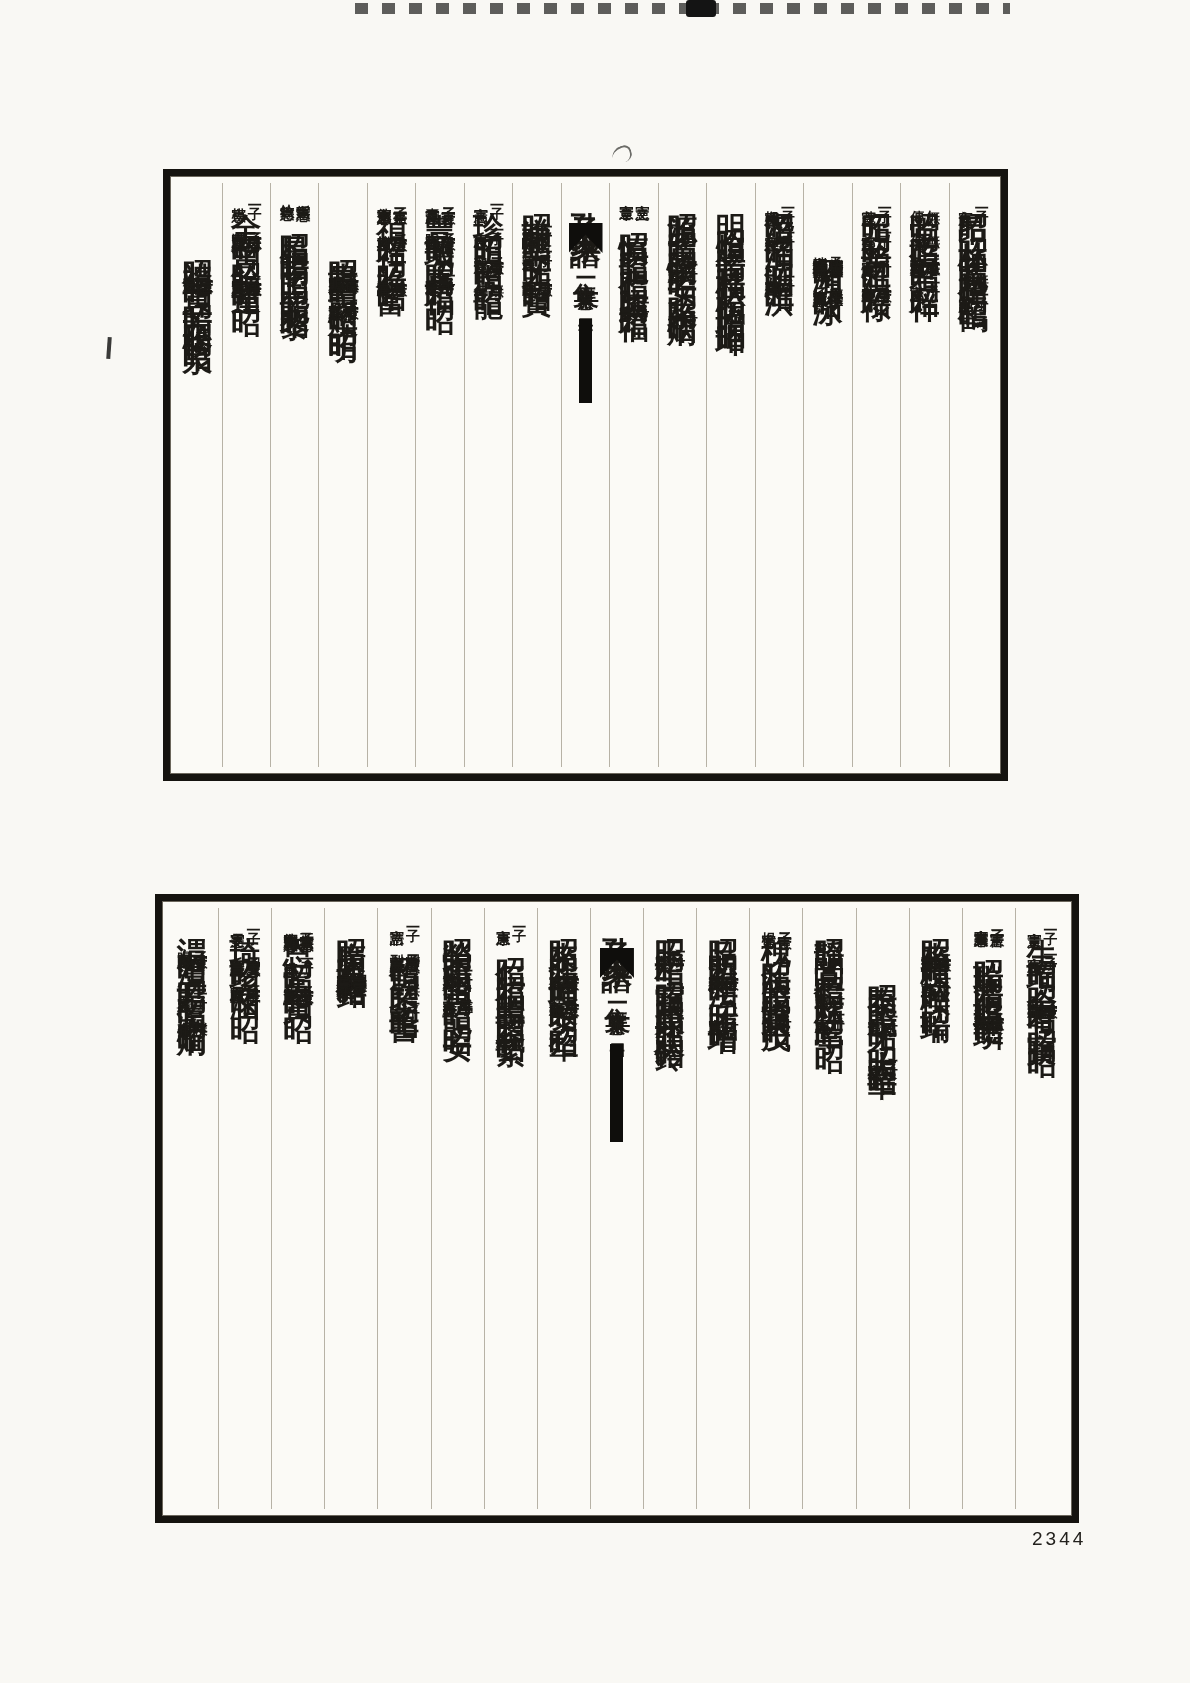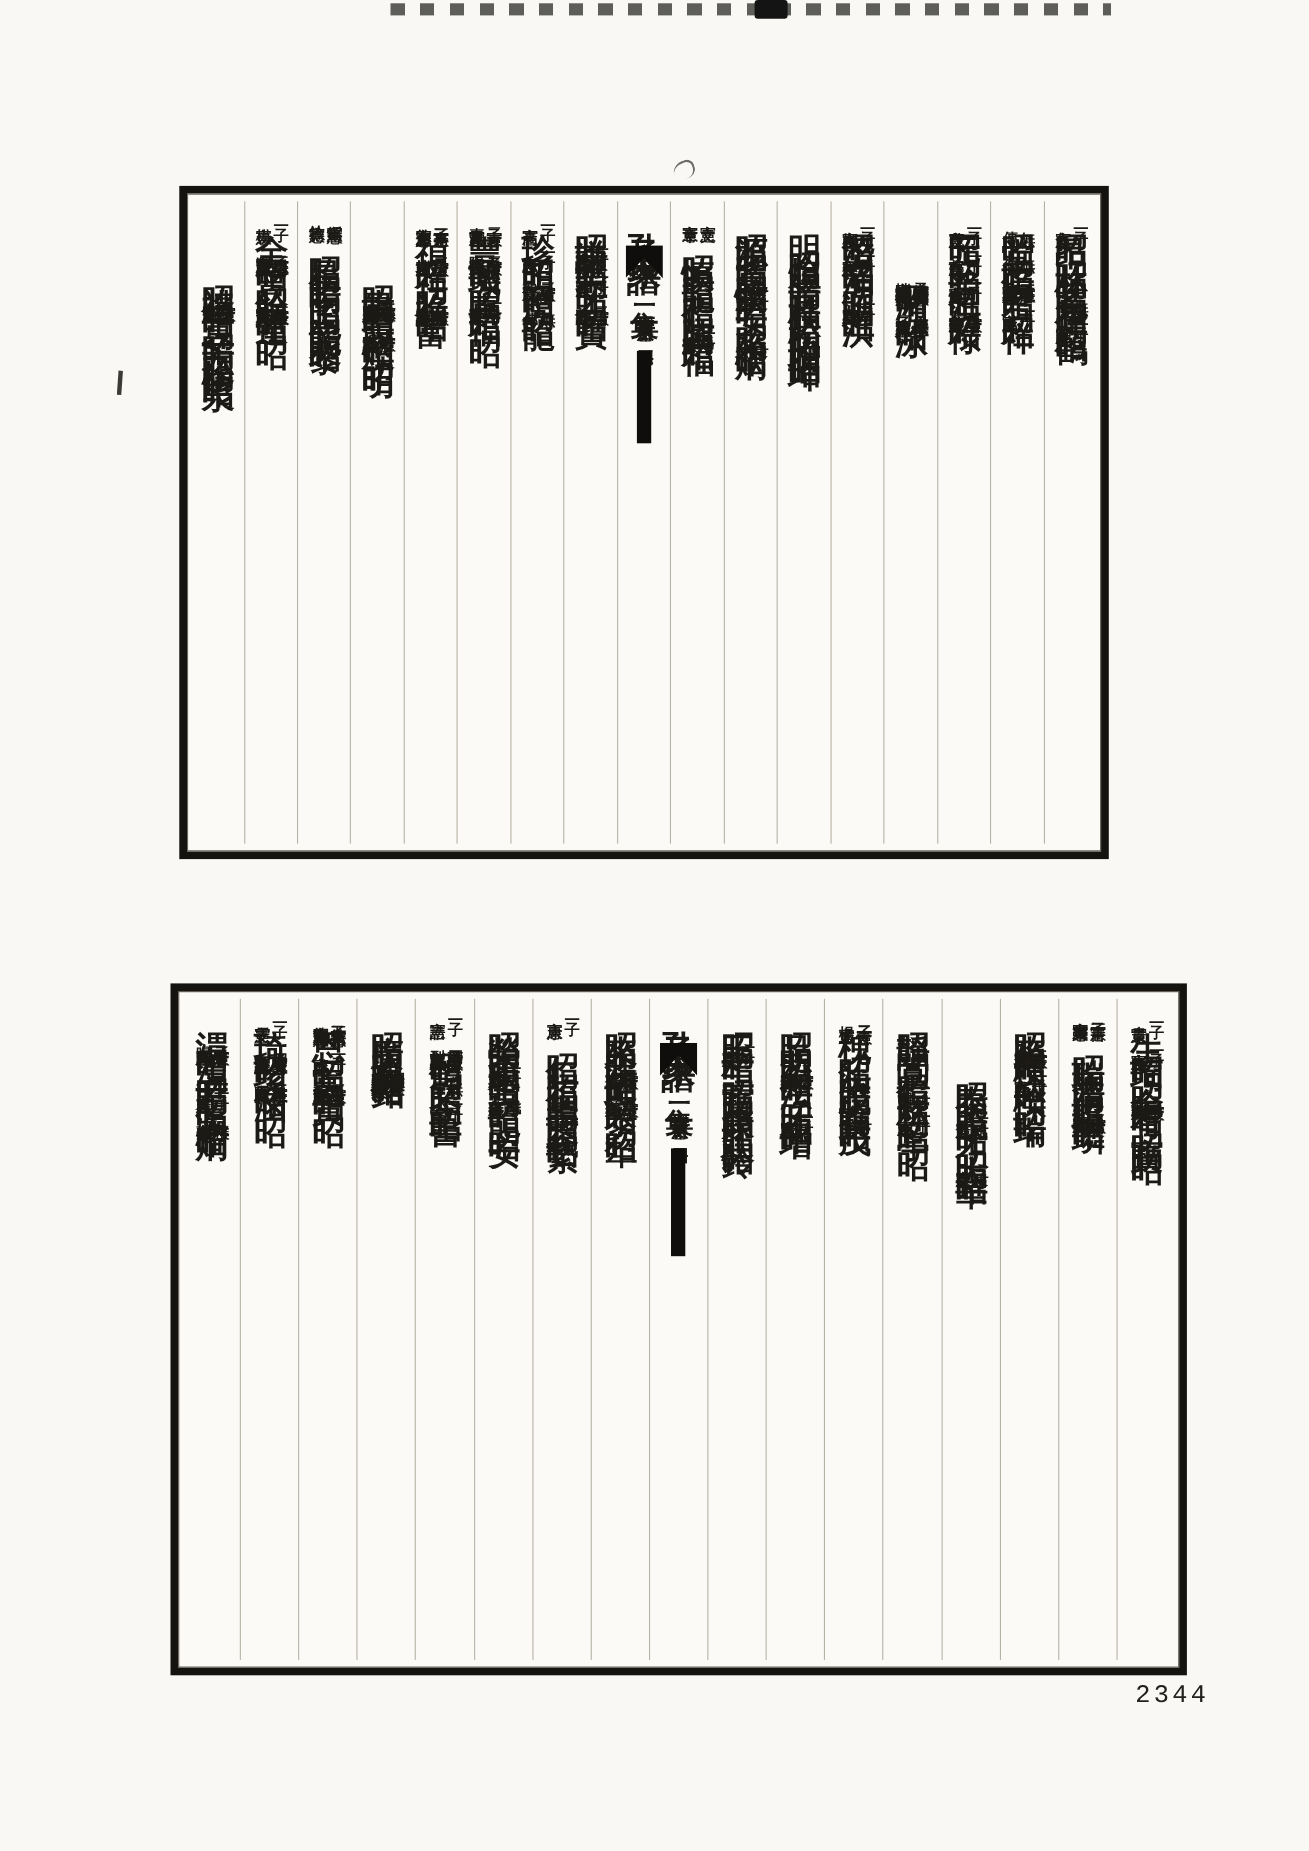--- a/index.html
+++ b/index.html
@@ -46,22 +46,22 @@
   .t-ribbon{width:34px;height:30px;background:#0f0e0c;margin:6px 0 4px;
     clip-path:polygon(0 0,100% 0,100% 100%,50% 38%,0 100%);}
   .t-coll{writing-mode:vertical-rl;font-size:26px;line-height:1;letter-spacing:5px;font-weight:bold;}
   .t-vol{writing-mode:vertical-rl;font-size:15px;line-height:1.1;margin-top:9px;font-weight:bold;}
   .t-branch{writing-mode:vertical-rl;font-size:15px;line-height:1.1;margin-top:7px;font-weight:bold;}
   .t-folio{writing-mode:vertical-rl;font-size:15px;line-height:1.1;margin-top:24px;font-weight:bold;}
   .t-bar{width:13px;background:#0f0e0c;margin-top:12px;}
   #top-box .t-bar{height:84px;}
   #bottom-box .t-bar{height:98px;}
 
-  #page-number{position:absolute;left:1032px;top:1528px;font-size:23px;
-    letter-spacing:3px;color:#23211d;font-family:Liberation Mono, monospace;}
+  #page-number{position:absolute;left:1032px;top:1528px;font-size:19px;
+    letter-spacing:3px;color:#23211d;font-family:Liberation Sans, sans-serif;}
 </style>
 </head>
 <body>
 
 <div class="artifact" id="art-topstrip"></div>
 <div class="artifact" id="art-blob"></div>
 <div class="artifact" id="art-tick"></div>
 <div class="artifact" id="art-squiggle"></div>
 
 <div class="gbox" id="top-box">

